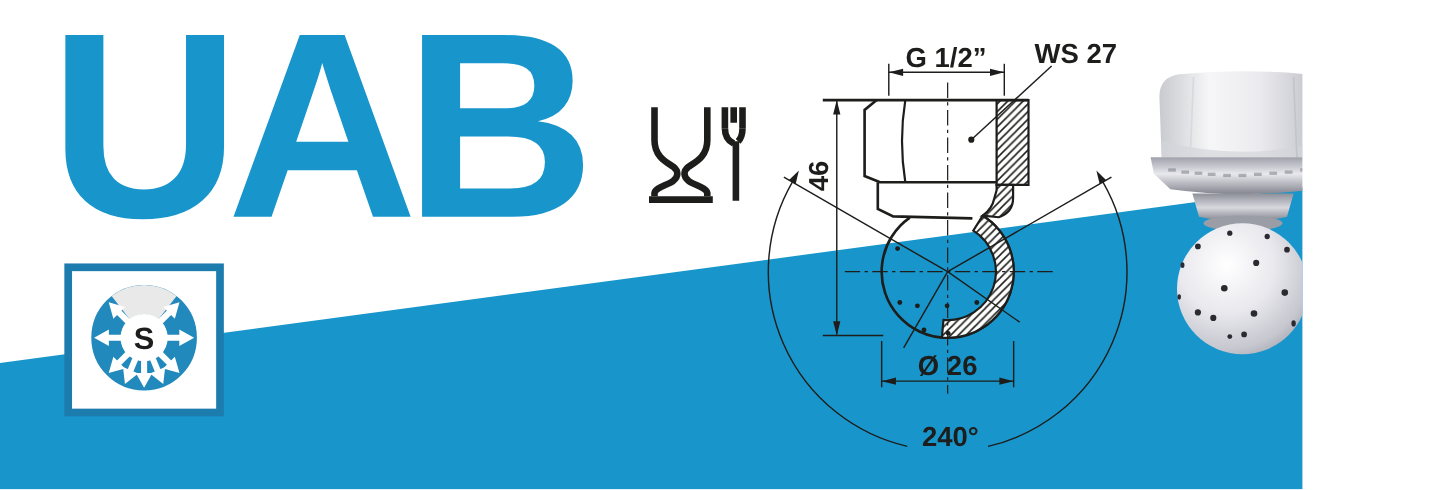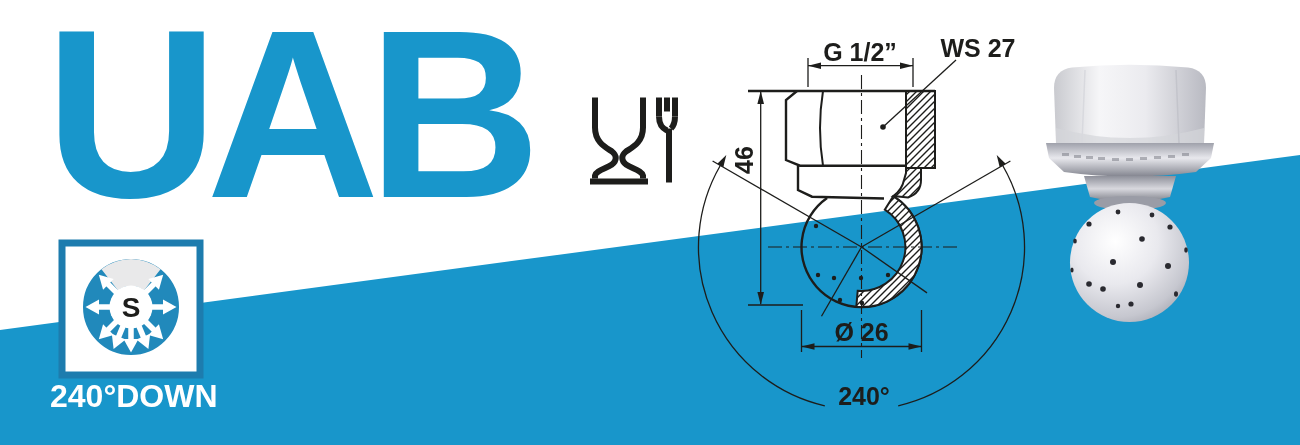--- a/index.html
+++ b/index.html
@@ -1,16 +1,16 @@
 <!DOCTYPE html>
 <html><head>
 <meta charset="utf-8">
 <style>
   html,body{margin:0;padding:0;background:#fff;}
-  .canvas{position:relative;width:1300px;height:445px;background:#ffffff;overflow:hidden;
+  .canvas{position:relative;width:1184px;height:445px;background:#ffffff;overflow:hidden;
           font-family:"Liberation Sans",sans-serif;}
   .band-svg{position:absolute;left:0;top:0;width:1300px;height:445px;z-index:1;}
   .uab{position:absolute;left:45px;top:-6px;z-index:2;font-size:240px;font-weight:bold;
        line-height:1;letter-spacing:-12px;color:#1896cb;white-space:nowrap;}
   .foodsafe{position:absolute;left:583px;top:93px;width:100px;height:97px;z-index:2;}
   .drawing{position:absolute;left:660px;top:0;width:400px;height:445px;z-index:2;}
   .photo{position:absolute;left:1035px;top:40px;width:185px;height:292px;z-index:3;}
   .sicon{position:absolute;left:56px;top:237px;width:150px;height:144px;z-index:3;}
   .caption{position:absolute;left:50px;top:378px;z-index:3;font-size:32px;font-weight:bold;
            color:#ffffff;letter-spacing:0px;white-space:nowrap;}
@@ -237,15 +237,14 @@
         </g>
       <g transform="rotate(315,131,307)">
           <line x1="142" y1="307" x2="165" y2="307" stroke="#fff" stroke-width="5.5"></line>
           <polygon points="176.5,307 163,299.5 163,314.5" fill="#fff"></polygon>
         </g>
     </g>
     <circle cx="131" cy="307" r="21.5" fill="#ffffff"></circle>
     <text x="131" y="317" text-anchor="middle" font-size="28">S</text>
   </svg>
 
-  <div class="caption">240°DOWN</div>
 
 </div>
 
 </body></html>

